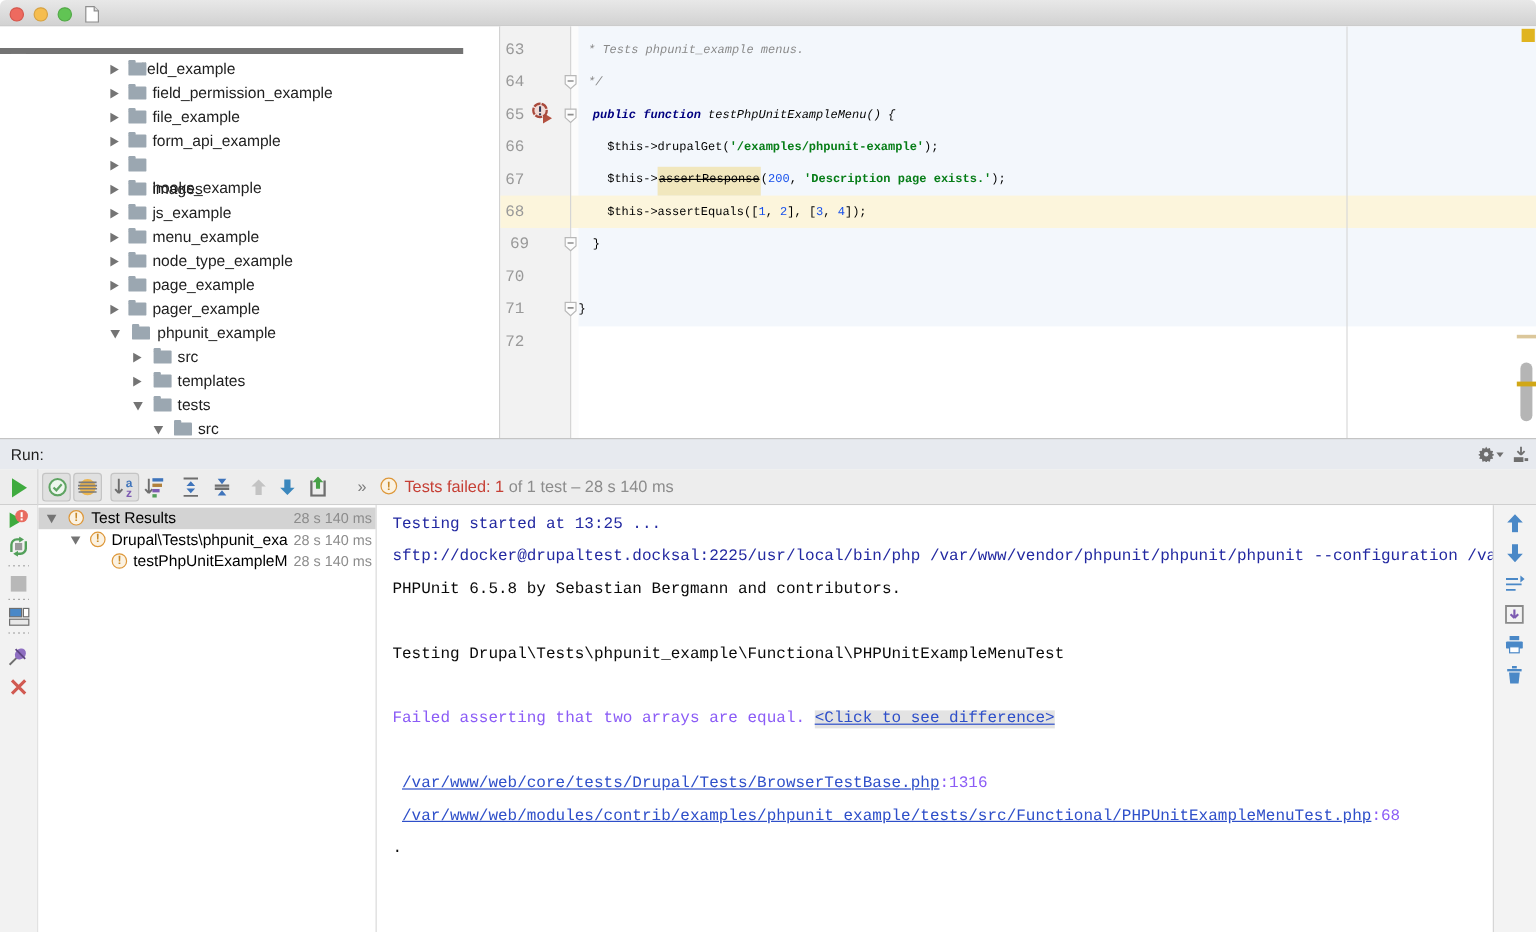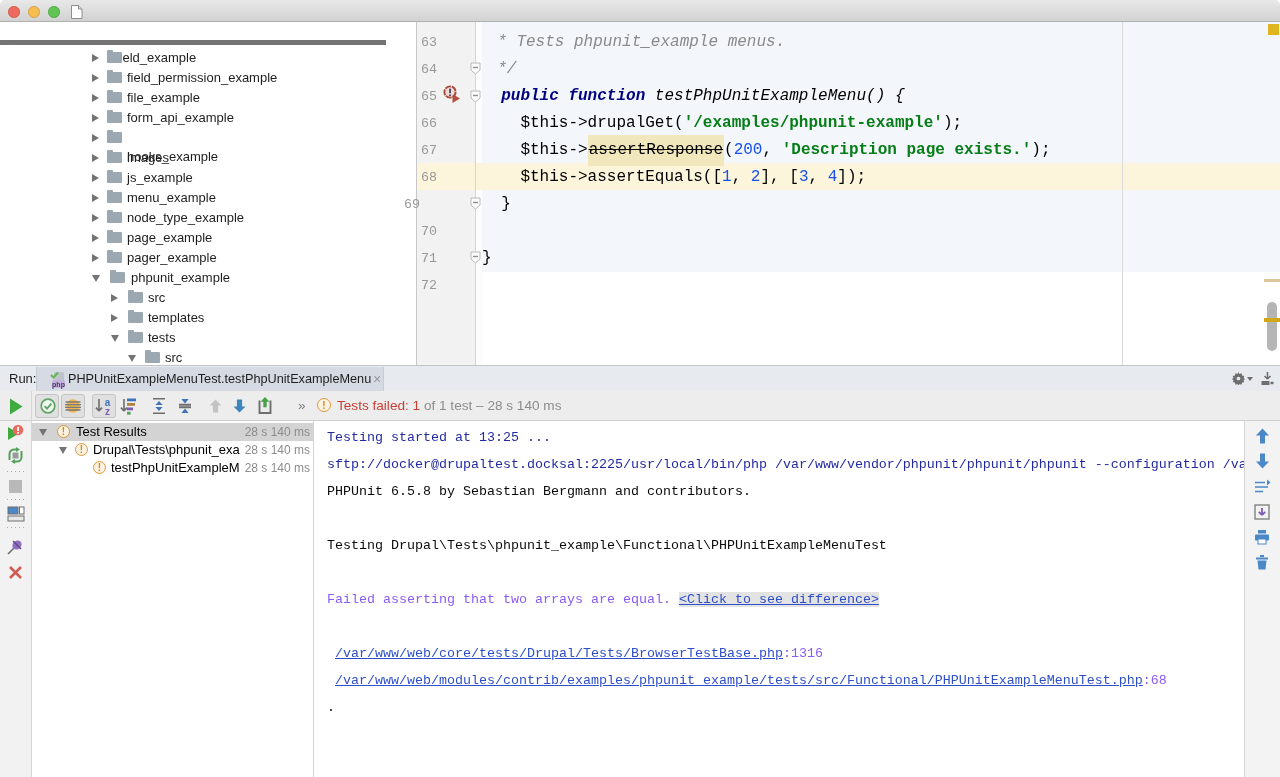--- a/index.html
+++ b/index.html
@@ -1,19 +1,19 @@
 <!DOCTYPE html>
 <html><head>
 <meta charset="utf-8">
 <style>
   * { margin:0; padding:0; box-sizing:border-box; }
   html,body { width:1280px; height:777px; overflow:hidden; }
   body { font-family:"Liberation Sans", sans-serif; position:relative; background:#fff; }
   .abs { position:absolute; }
-  .mono { font-family:"Liberation Mono", monospace; font-size:16px; line-height:27px; white-space:pre; }
+  .mono { font-family:"Liberation Mono", monospace; font-size:10px; line-height:27px; white-space:pre; }
   .ui { font-size:13px; color:#1e1e1e; white-space:nowrap; }
 
   
   #titlebar { left:0; top:0; width:1280px; height:22px;
     background:linear-gradient(#e8e8e8,#d2d2d2); border-bottom:1px solid #b0b0b0;
     border-radius:5px 5px 0 0; }
   .tl { position:absolute; top:6px; width:11.5px; height:11.5px; border-radius:50%; }
   #title-text { position:absolute; left:88px; top:3.5px; font-size:13px; color:#3e3e3e; letter-spacing:0.35px; white-space:nowrap; }
 
   
@@ -165,21 +165,21 @@
 <div class="abs" id="foldline"></div>
 <div class="abs" id="margin-guide"></div>
 <div class="abs" id="code-area">
 
   <div class="lnum" style="left:407px; top:29px;">63</div>
   <div class="lnum" style="left:407px; top:56px;">64</div>
   <div class="lnum" style="left:407px; top:83px;">65</div>
   <div class="lnum" style="left:407px; top:110px;">66</div>
   <div class="lnum" style="left:407px; top:137px;">67</div>
   <div class="lnum" style="left:407px; top:164px;">68</div>
-  <div class="lnum" style="left:397px; top:191px;text-align:center;">69</div>
+  <div class="lnum" style="left:411px; top:191px;">69</div>
   <div class="lnum" style="left:407px; top:218px;">70</div>
   <div class="lnum" style="left:407px; top:245px;">71</div>
   <div class="lnum" style="left:407px; top:272px;">72</div>
 
   <svg class="abs" style="left:443px; top:85px;" width="18" height="19" viewBox="0 0 18 19">
     <path d="M9.5 9 l7.5 4.5 -7.5 4.5 z" fill="#b3503f"></path>
     <circle cx="7" cy="7" r="5.6" fill="#f2dbd6" stroke="#a94a3c" stroke-width="1.9" stroke-dasharray="6 0.9"></circle>
     <rect x="6.2" y="3.6" width="1.7" height="4.6" fill="#333a56"></rect>
     <rect x="6.2" y="9.4" width="1.7" height="1.7" fill="#333a56"></rect>
   </svg>
@@ -211,30 +211,20 @@
   <div class="mono cline" style="top:245px;">}</div>
 
   <div class="abs" style="left:1268px; top:24px;  width:11px; height:11px; background:#e0b41f;"></div>
   <div class="abs" style="left:1264px; top:279px; width:16px; height:3px;  background:#dbc79b;"></div>
   <div class="abs" style="left:1267px; top:302px; width:10px; height:49px; background:rgba(120,120,120,.55); border-radius:5px;"></div>
   <div class="abs" style="left:1264px; top:318px; width:16px; height:4px;  background:#d1a717;"></div>
 </div>
 
 <div class="abs" id="run-header">
   <div class="abs ui" style="left:9px; top:5px;">Run:</div>
-  <div id="run-tab">
-    <svg class="abs" style="left:11px; top:3px;" width="18" height="19" viewBox="0 0 18 19">
-      <rect x="6" y="2" width="10" height="9" rx="1" fill="#bfc4cc"></rect>
-      <path d="M3 5 l2.5 2.5 L10 2.5" stroke="#67b657" stroke-width="2.2" fill="none"></path>
-      <rect x="4" y="10" width="13" height="8" rx="2" fill="#c7b2dd"></rect>
-      <text x="10.5" y="16.5" font-size="7" font-weight="bold" fill="#4a3869" text-anchor="middle" font-family="Liberation Sans">php</text>
-    </svg>
-    <div class="abs ui" style="left:31px; top:5px; font-size:12.7px;">PHPUnitExampleMenuTest.testPhpUnitExampleMenu</div>
-    <div class="abs" style="left:336px; top:4px; font-size:14px; color:#9a9a9a;">×</div>
-  </div>
   <svg class="abs" style="left:1232px; top:6px;" width="13" height="13" viewBox="0 0 14 14" fill="#6e6e6e">
     <path d="M7 0 l1 2.2 2.4-.8 .4 2.4 2.4 .4 -.8 2.4 2.2 1 -2.2 1 .8 2.4 -2.4 .4 -.4 2.4 -2.4 -.8 -1 2.2 -1-2.2 -2.4 .8 -.4-2.4 -2.4-.4 .8-2.4 -2.2-1 2.2-1 -.8-2.4 2.4-.4 .4-2.4 2.4 .8z"></path>
     <circle cx="7" cy="7" r="2" fill="#e7eaef"></circle>
   </svg>
   <div class="arr-d" style="left:1247px; top:11px; border-top-width:4px; border-left-width:3.5px; border-right-width:3.5px; border-top-color:#6e6e6e;"></div>
   <svg class="abs" style="left:1261px; top:6px;" width="13" height="13" viewBox="0 0 13 13" stroke="#6e6e6e" fill="#6e6e6e">
     <path d="M6.5 0 v7 M6.5 7 l-3-3 M6.5 7 l3-3" stroke-width="1.5" fill="none"></path>
     <rect x="0.5" y="9" width="8" height="4" stroke="none"></rect>
     <rect x="9.5" y="9.8" width="3" height="2.4" stroke="none"></rect>
   </svg>

